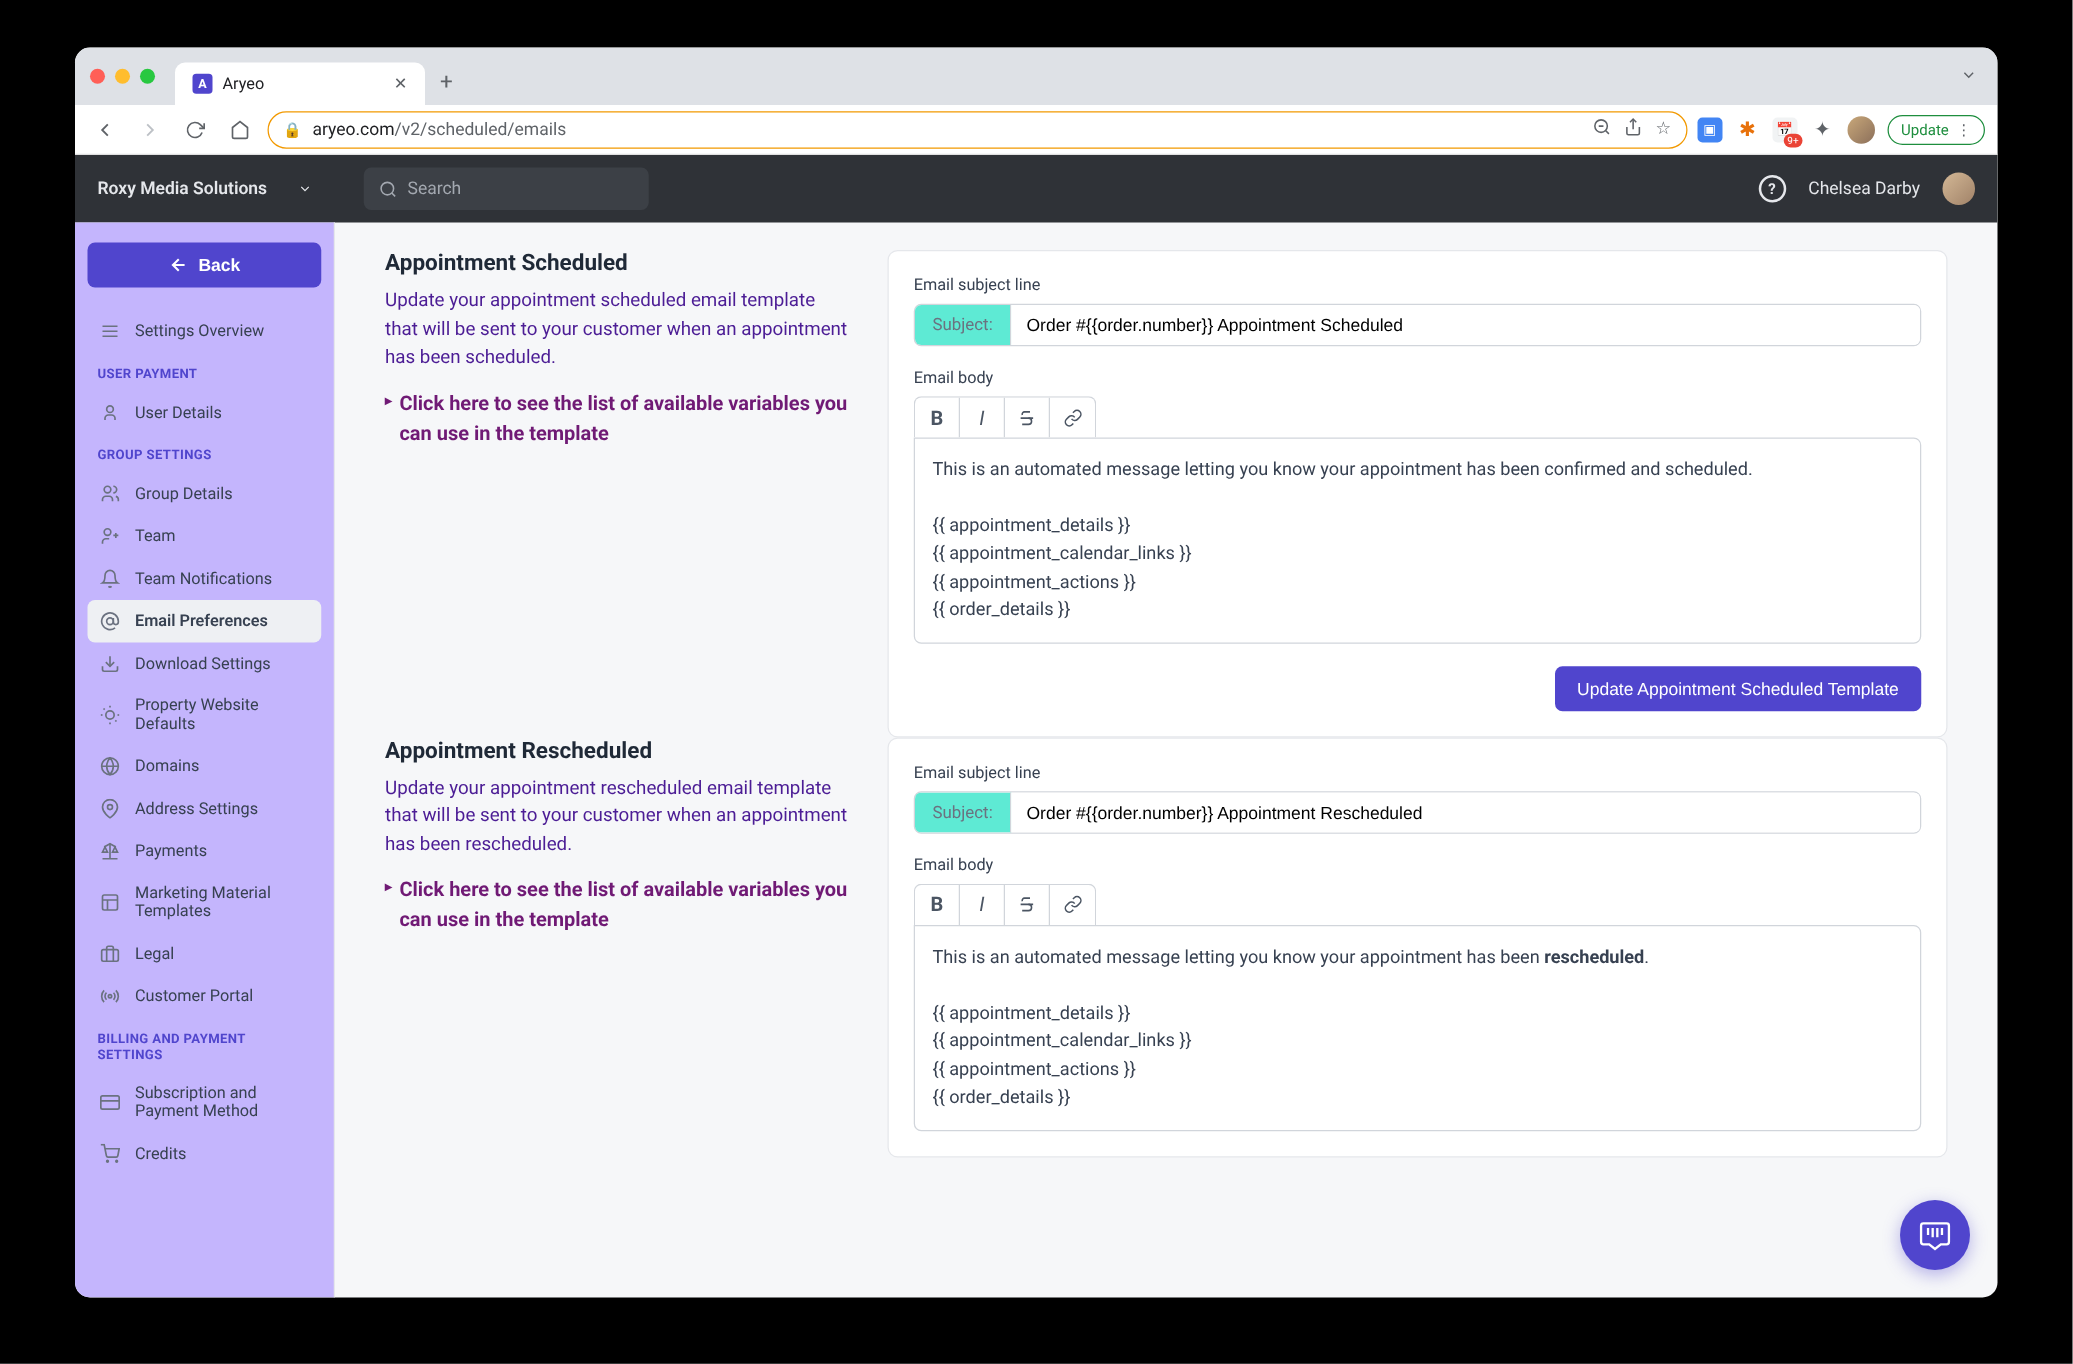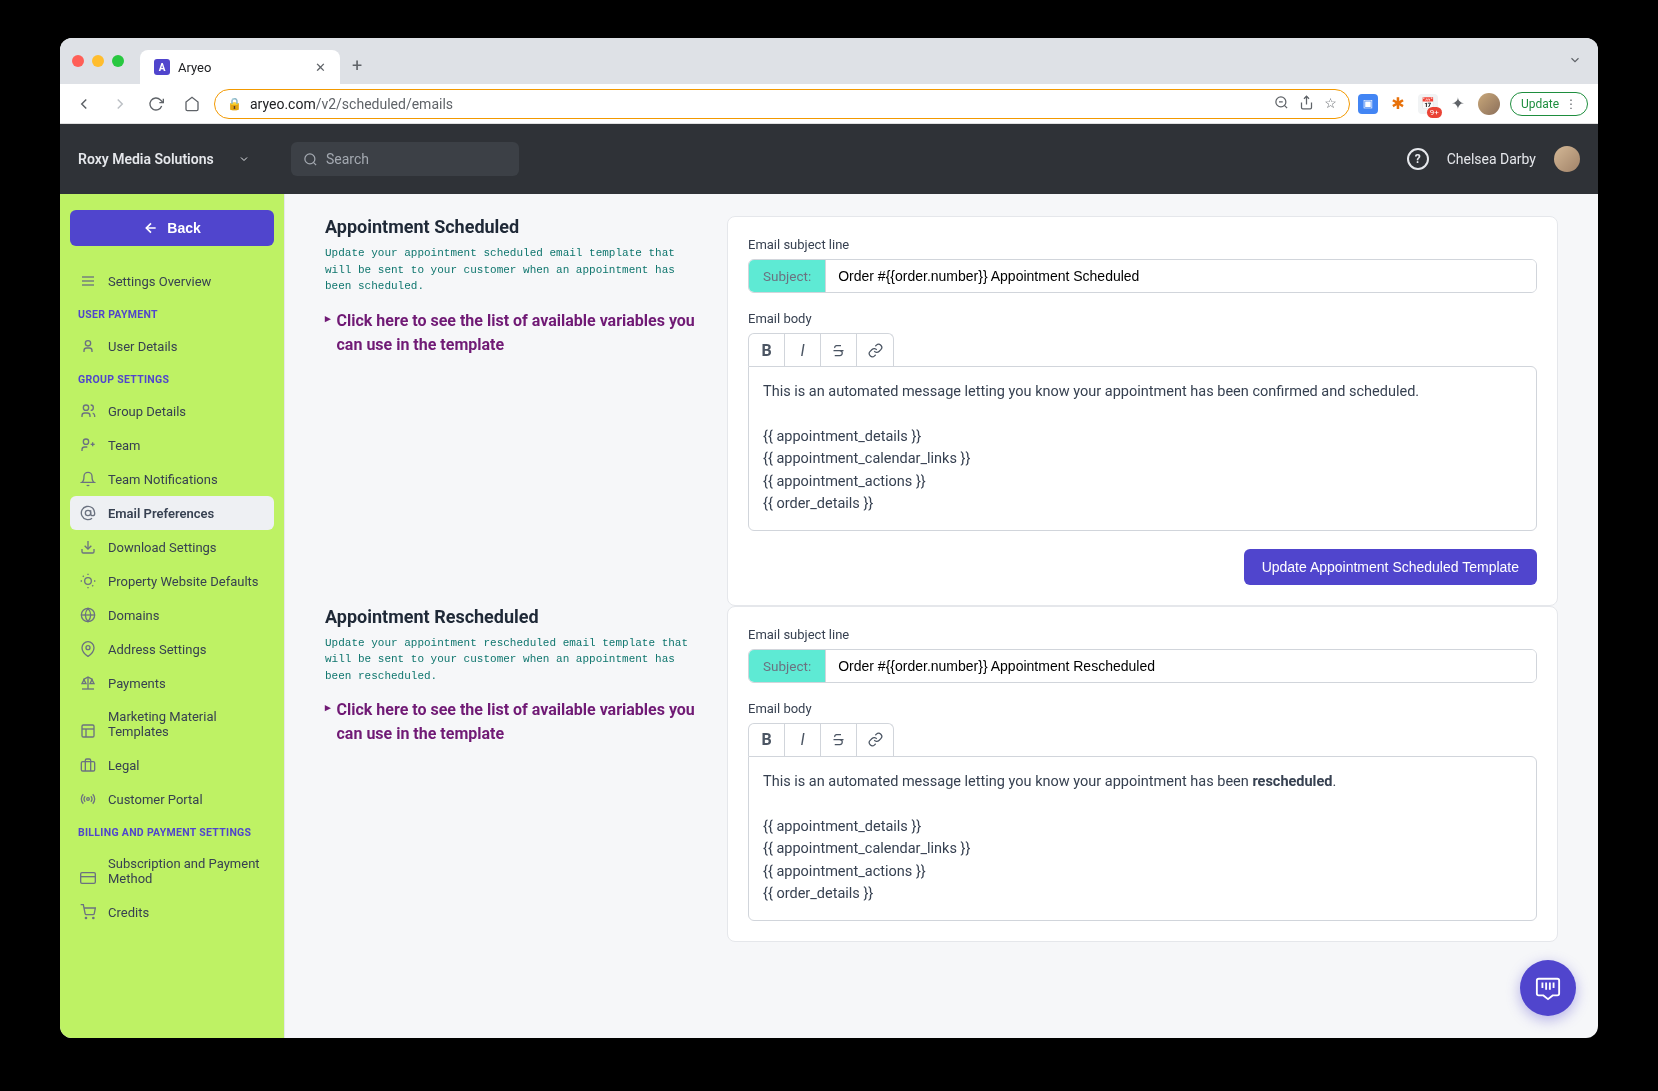--- a/index.html
+++ b/index.html
@@ -29,41 +29,41 @@
 .ext-zoom { background: #4285f4; color: #fff; }
 .ext-loom { color: #e8710a; font-size: 16px; }
 .ext-gcal { background: #f1f3f4; position: relative; }
 .ext-gcal::after { content: "9+"; position: absolute; bottom: -4px; right: -4px; background: #ea4335; color: #fff; font-size: 8px; padding: 1px 3px; border-radius: 6px; }
 .ext-puzzle { color: #5f6368; font-size: 16px; }
 .ext-avatar { width: 22px; height: 22px; border-radius: 50%; background: linear-gradient(135deg,#c9a87a,#8b6f5a); }
 .update-pill { border: 1.5px solid #1e8e3e; color: #1e8e3e; padding: 4px 10px; border-radius: 14px; font-size: 12px; display: flex; align-items: center; gap: 6px; cursor: pointer; }
 .update-dots { color: #5f6368; }
 .chrome-menu { margin-left: auto; color: #5f6368; cursor: pointer; padding: 4px; }
 
-.app-topbar { height: 70px; background: #2f3237; display: flex; align-items: center; padding: 0 18px; gap: 18px; color: #e5e7eb; }
+.app-topbar { height: 54px; background: #2f3237; display: flex; align-items: center; padding: 0 18px; gap: 18px; color: #e5e7eb; }
 .org-switcher { display: flex; align-items: center; gap: 24px; font-size: 14px; font-weight: 600; cursor: pointer; min-width: 195px;}
 .search-box { background: #3c4046; border-radius: 6px; height: 34px; width: 228px; display: flex; align-items: center; padding: 0 12px; gap: 8px; color: #a3a8b0; font-size: 14px; }
 .topbar-right { margin-left: auto; display: flex; align-items: center; gap: 18px; font-size: 14px; }
 .help-circ { width: 22px; height: 22px; border: 2px solid #e5e7eb; border-radius: 50%; display: flex; align-items: center; justify-content: center; font-size: 12px; font-weight: bold; cursor: pointer; }
 .user-av { width: 26px; height: 26px; border-radius: 50%; background: linear-gradient(135deg,#d4b896,#a08268); }
 
 .app-body { display: flex; height: calc(100% - 46px - 40px - 54px); }
-.sidebar { width: 225px; background: #bef264; border-right: 1px solid #e5e7eb; overflow-y: auto; padding: 16px 10px; }
+.sidebar { width: 208px; background: #c4b5fd; border-right: 1px solid #e5e7eb; overflow-y: auto; padding: 16px 10px; }
 .back-btn { background: #5045cd; color: #fff; border: none; border-radius: 6px; padding: 10px; width: 100%; font-size: 14px; font-weight: 600; cursor: pointer; display: flex; align-items: center; justify-content: center; gap: 8px; margin-bottom: 18px; }
 .side-sect-title { color: #5045cd; font-size: 10.5px; font-weight: 700; letter-spacing: 0.3px; padding: 10px 8px 8px; }
-.side-item { display: flex; align-items: flex-end; gap: 12px; padding: 9px 10px; font-size: 13px; color: #374151; border-radius: 6px; cursor: pointer; }
+.side-item { display: flex; align-items: center; gap: 12px; padding: 9px 10px; font-size: 13px; color: #374151; border-radius: 6px; cursor: pointer; }
 .side-item.active { background: #eef0f3; font-weight: 600; }
 .side-item .ic { width: 16px; color: #6b7280; flex-shrink: 0; }
 .side-item .ic svg { width: 16px; height: 16px; display: block; }
 
 .main { flex: 1; overflow-y: auto; padding: 22px 40px 40px; }
 .section { display: flex; gap: 32px; }
 .sect-left { width: 370px; flex-shrink: 0; }
 .sect-left h2 { font-size: 18px; font-weight: 700; color: #1f2937; margin-bottom: 8px; }
-.sect-left p { font-size: 11px; color: #0f766e; line-height: 1.5; margin-bottom: 14px; font-family: Liberation Mono, monospace; }
+.sect-left p { font-size: 15px; color: #4c1d95; line-height: 1.5; margin-bottom: 14px; }
 .disclosure { font-size: 16px; color: #701a75; cursor: pointer; display: flex; gap: 6px; line-height: 1.5; font-weight: bold; }
 .disclosure::before { content: "▸"; font-size: 11px; margin-top: 2px; }
 .sect-right { flex: 1; }
 .card { background: #fff; border: 1px solid #e5e7eb; border-radius: 8px; padding: 20px; }
 .field-label { font-size: 13px; color: #374151; margin-bottom: 7px; }
 .subject-row { display: flex; border: 1px solid #d1d5db; border-radius: 6px; overflow: hidden; margin-bottom: 18px; }
 .subject-lbl { background: #5eead4; padding: 8px 14px; font-size: 13.5px; color: #6b7280; border-right: 1px solid #d1d5db; }
 .subject-inp { flex: 1; padding: 8px 12px; font-size: 14px; border: none; outline: none; }
 .wys-tb { display: flex; border: 1px solid #d1d5db; border-bottom: none; border-radius: 6px 6px 0 0; overflow: hidden; width: fit-content; }
 .wys-btn { width: 36px; height: 32px; display: flex; align-items: center; justify-content: center; border-right: 1px solid #d1d5db; cursor: pointer; color: #4b5563;}

